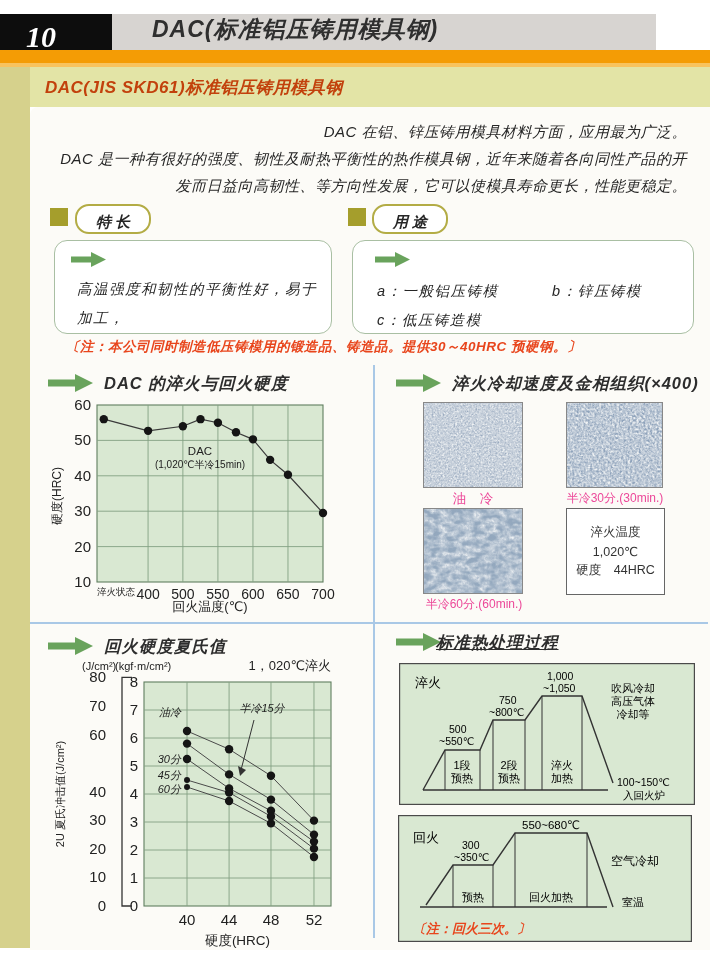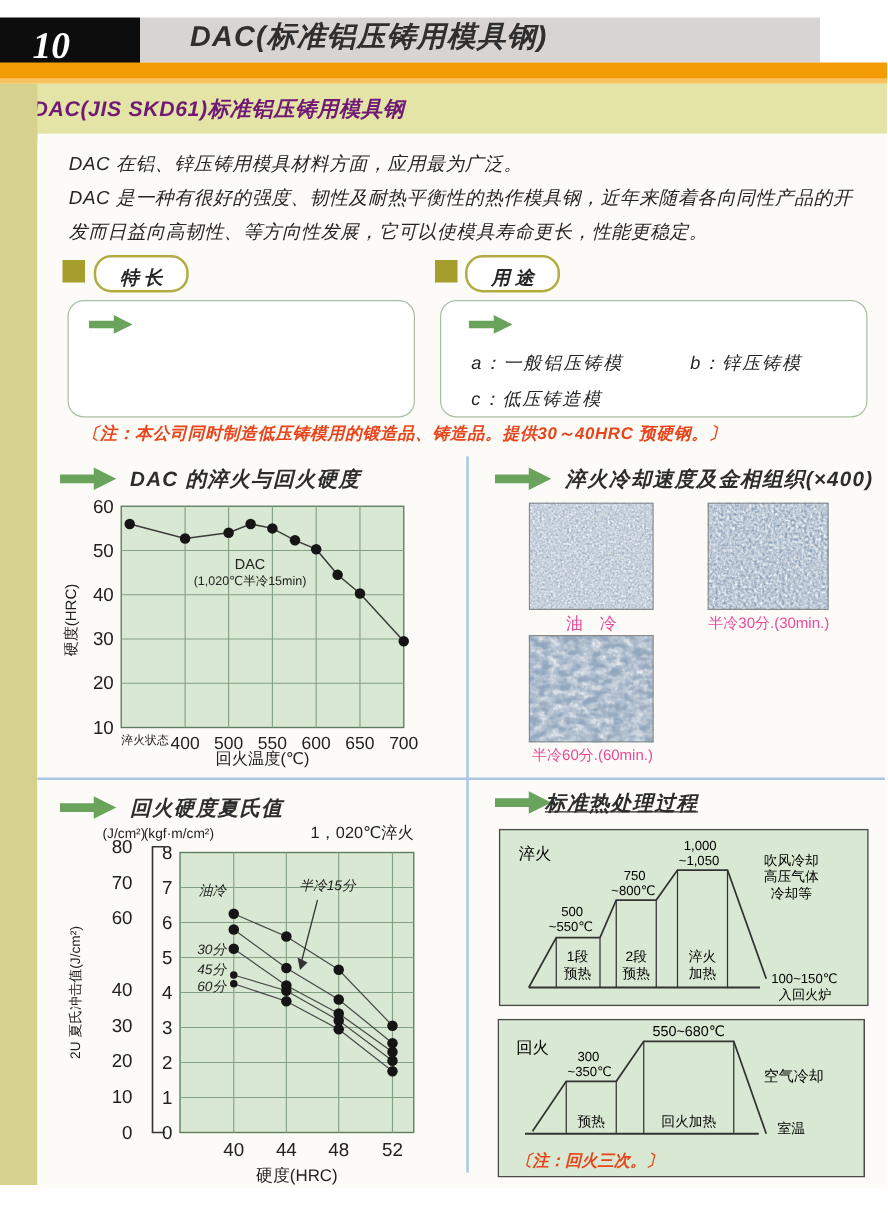--- a/index.html
+++ b/index.html
@@ -14,25 +14,25 @@
         font-family:"Liberation Sans","DejaVu Sans",sans-serif;color:var(--ink);}
   .abs{position:absolute;}
   
   .hdr-black{left:0;top:14px;width:112px;height:46px;background:#0d0d0d;display:flex;align-items:center;}
   .hdr-num{color:#fff;font-family:"Liberation Serif","DejaVu Serif",serif;font-style:italic;font-weight:700;font-size:30px;padding-left:26px;}
   .hdr-gray{left:112px;top:14px;width:544px;height:36px;background:var(--header-gray);display:flex;align-items:flex-start;}
   .hdr-title{font-size:23px;font-weight:700;font-style:italic;color:#2f2f2f;padding-left:40px;letter-spacing:1px;}
   .hdr-orange{left:0;top:50px;width:710px;height:13px;background:var(--orange);}
   .hdr-orange2{left:0;top:63px;width:710px;height:4px;background:var(--orange-light);}
   .band{left:0;top:67px;width:710px;height:40px;background:var(--band);display:flex;align-items:center;}
-  .band-sub{font-size:17px;font-weight:700;font-style:italic;color:#701a75;padding-left:26px;letter-spacing:0.5px;}
+  .band-sub{font-size:17px;font-weight:700;font-style:italic;color:#c2410c;padding-left:45px;letter-spacing:0.5px;}
   .strip{left:0;top:67px;width:30px;height:881px;background:var(--strip);}
   .content{left:30px;top:107px;width:680px;height:843px;background:var(--content);border-radius:8px 0 0 0;}
   
-  .intro{left:55px;top:118px;width:632px;font-size:15px;font-style:italic;line-height:27px;letter-spacing:0.5px;}
+  .intro{left:55px;top:118px;width:632px;font-size:15px;font-style:italic;line-height:27px;letter-spacing:0.5px;text-align:right;}
   .intro p{margin:0;}
   
   .bullet{width:18px;height:18px;background:var(--bullet);}
   .pill{width:72px;height:26px;background:#fff;border:2px solid var(--pill-border);border-radius:14px;
         display:flex;align-items:flex-end;justify-content:center;font-size:15px;font-weight:700;font-style:italic;}
   
   .fbox{background:#fff;border:1.5px solid var(--box-border);border-radius:13px;}
   .fbox-text{font-size:14.5px;font-style:italic;letter-spacing:1.5px;line-height:29px;}
   .note{color:var(--red);font-size:13.5px;font-weight:700;font-style:italic;letter-spacing:0.5px;}
   
@@ -77,20 +77,21 @@
   <div class="abs bullet" style="left:348px;top:208px;"></div>
   <div class="abs pill" style="left:372px;top:204px;">
     <span>用 途</span>
   </div>
 
   <div class="abs fbox" style="left:54px;top:240px;width:276px;height:92px;">
     <svg class="abs" style="left:16px;top:10px;" width="36" height="17">
       <path d="M0 5.5 H20 V1 L35 8.5 L20 16 V11.5 H0 Z" fill="var(--accent)"></path>
     </svg>
     <div class="abs fbox-text" style="left:22px;top:34px;width:240px;">
+      <div>高温强度和韧性的平衡性好，易于加工，</div>
     </div>
   </div>
 
   <div class="abs fbox" style="left:352px;top:240px;width:340px;height:92px;">
     <svg class="abs" style="left:22px;top:10px;" width="36" height="17">
       <path d="M0 5.5 H20 V1 L35 8.5 L20 16 V11.5 H0 Z" fill="var(--accent)"></path>
     </svg>
     <div class="abs fbox-text" style="left:24px;top:36px;width:300px;">
       <div>
         <span>a：一般铝压铸模</span>
@@ -188,20 +189,25 @@
   <div class="abs micro-label" style="left:548px;top:490px;width:134px;">半冷30分.(30min.)</div>
 
   <svg class="abs" style="left:423px;top:508px;" width="100" height="86">
     <rect width="100" height="86" fill="#eef1f3"></rect>
       <rect width="100" height="86" filter="url(#gf3)"></rect>
     <rect width="100" height="86" filter="url(#gf2)" opacity="0.5"></rect>
     <rect x="0.5" y="0.5" width="99" height="85" fill="none" stroke="#888"></rect>
   </svg>
   <div class="abs micro-label" style="left:407px;top:596px;width:134px;">半冷60分.(60min.)</div>
 
+  <div class="abs info-box" style="left:566px;top:508px;width:97px;height:85px;">
+    <div>淬火温度</div>
+    <div>1,020℃</div>
+    <div>硬度　44HRC</div>
+  </div>
 
   <svg class="abs" style="left:48px;top:636px;" width="46" height="20">
     <path d="M0 6.5 H27 V1 L45 10 L27 19 V13.5 H0 Z" fill="var(--accent)"></path>
   </svg>
   <div class="abs sec-title" style="left:104px;top:636px;">回火硬度夏氏值</div>
 
   <svg id="chart2" class="abs" style="left:38px;top:652px;" width="312" height="300">
       <rect x="106" y="30" width="187" height="224" fill="#d9e8d2" stroke="#5f7e5f" stroke-width="1.1"></rect>
       <text x="100" y="259" font-size="15" fill="#222" text-anchor="end" font-weight="500">0</text>
       <line x1="106" y1="226" x2="293" y2="226" stroke="#83a083" stroke-width="0.9"></line>

